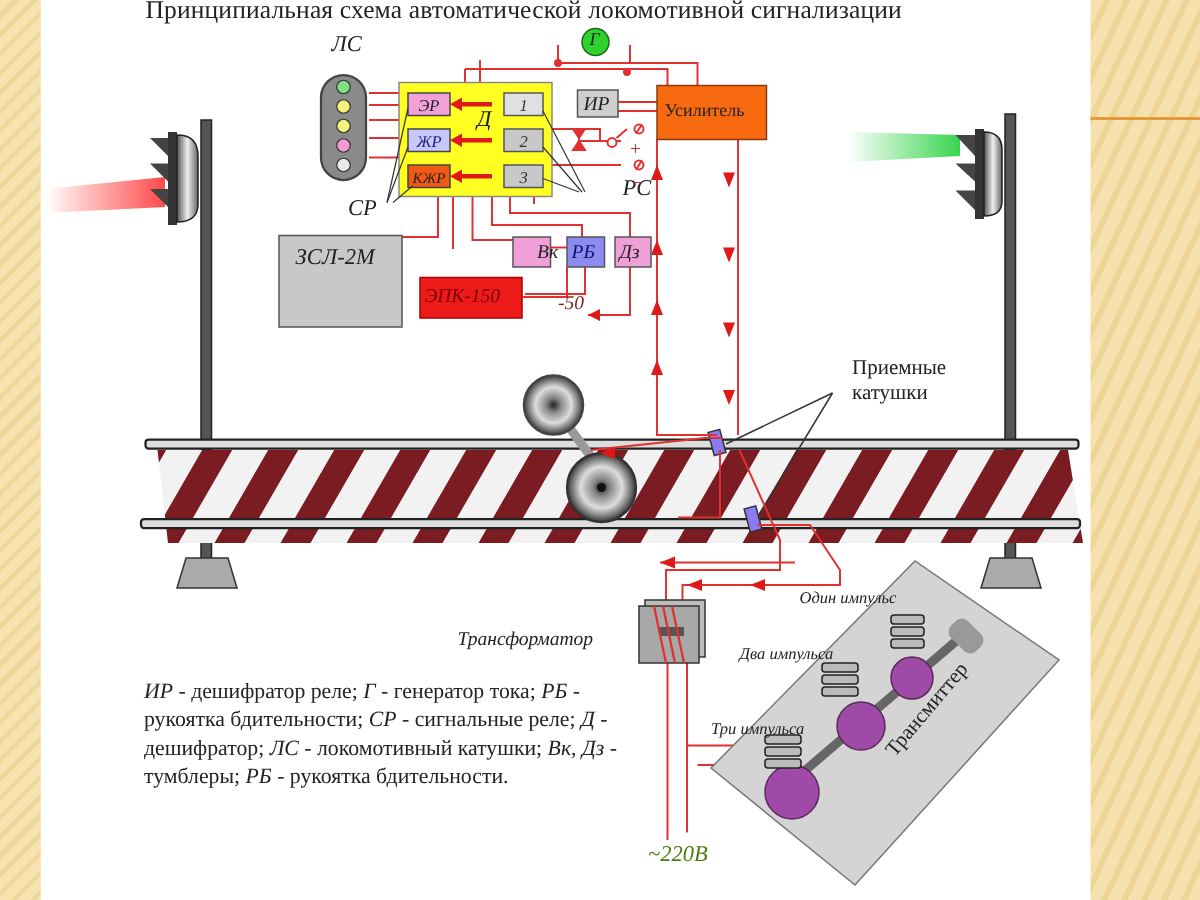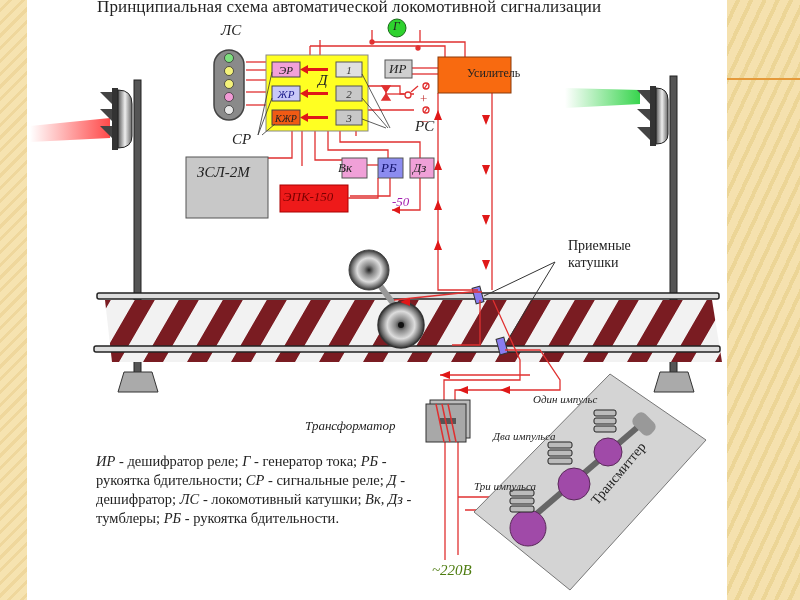--- a/index.html
+++ b/index.html
@@ -257,27 +257,27 @@
     </g>
   </g>
 </svg>
 
 <div class="lbl" style="left:221px;top:22px;font-size:15px;">ЛС</div>
 <div class="lbl" style="left:318px;top:72px;font-size:15px;">Д</div>
 <div class="lbl" style="left:232px;top:131px;font-size:15px;">СР</div>
 <div class="lbl" style="left:387px;top:118px;font-size:15px;margin-left:28px;">РС</div>
 <div class="lbl" style="left:393px;top:19px;font-size:12px;">Г</div>
 <div class="lbl" style="left:389px;top:61px;font-size:13px;">ИР</div>
-<div class="lbl" style="left:443px;top:66px;font-size:12px;font-style:normal;margin-left:24px;">Усилитель</div>
+<div class="lbl" style="left:443px;top:66px;font-size:12px;font-style:normal;">Усилитель</div>
 <div class="lbl" style="left:197px;top:164px;font-size:15px;">ЗСЛ-2М</div>
 <div class="lbl" style="left:283px;top:189px;font-size:13px;color:#7a0000;">ЭПК-150</div>
-<div class="lbl" style="left:338px;top:160px;font-size:13px;">Вк</div>
+<div class="lbl" style="left:358px;top:160px;font-size:13px;">Вк</div>
 <div class="lbl" style="left:381px;top:160px;font-size:13px;color:#11116a;">РБ</div>
 <div class="lbl" style="left:413px;top:160px;font-size:13px;">Дз</div>
-<div class="lbl" style="left:392px;top:194px;font-size:13px;color:#a21caf;">-50</div>
+<div class="lbl" style="left:372px;top:194px;font-size:13px;color:#7f1d1d;">-50</div>
 <div class="lbl" style="left:420px;top:91px;font-size:13px;color:#c03030;font-style:normal;">+</div>
 <div class="lbl" style="left:421px;top:114px;font-size:13px;color:#c03030;font-style:normal;">−</div>
 <div class="lbl" style="left:568px;top:237px;font-size:14px;font-style:normal;line-height:17px;">
   <div>Приемные</div>
   <div>катушки</div>
 </div>
 <div class="lbl" style="left:305px;top:418px;font-size:13px;">Трансформатор</div>
 <div class="lbl" style="left:533px;top:393px;font-size:11px;">Один импульс</div>
 <div class="lbl" style="left:493px;top:430px;font-size:11px;">Два импульса</div>
 <div class="lbl" style="left:474px;top:480px;font-size:11px;">Три импульса</div>

